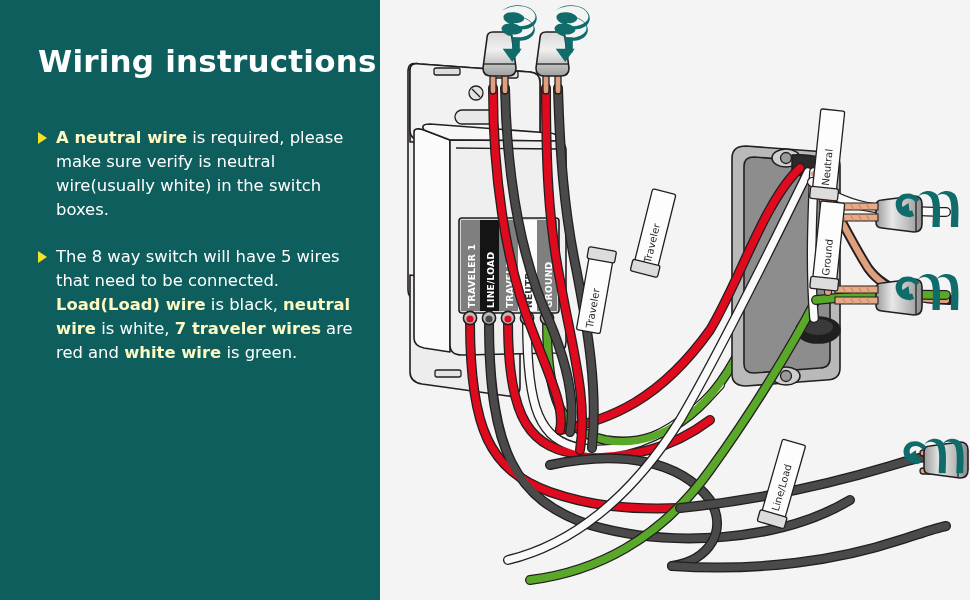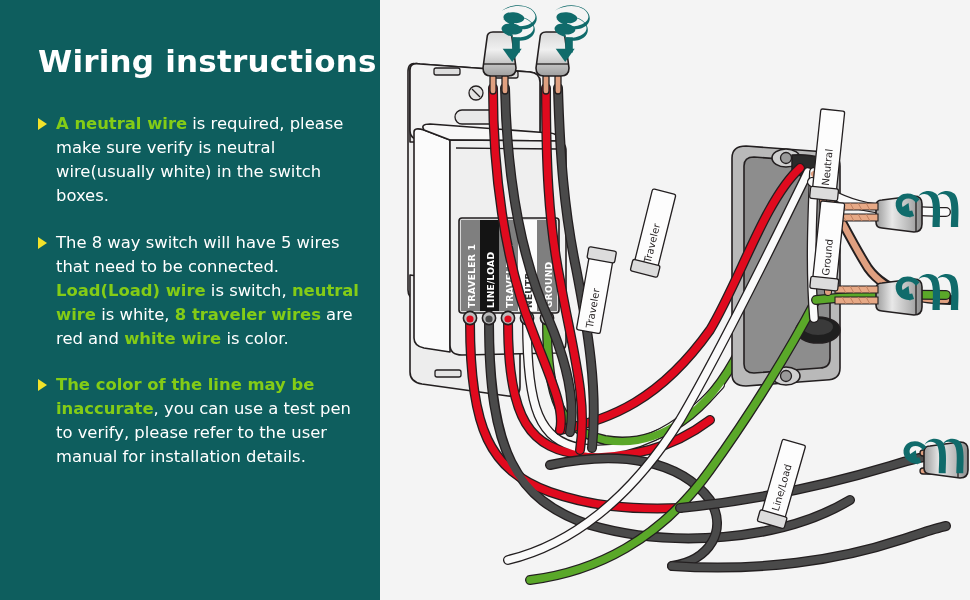--- a/index.html
+++ b/index.html
@@ -25,21 +25,21 @@
     background: #0e5e5e;
     box-sizing: border-box;
     padding: 44px 18px 0 38px;
   }
   #panel-title {
     color: #ffffff;
     font-size: 31px;
     font-weight: bold;
     letter-spacing: 0.2px;
     line-height: 1.1;
-    margin: 0 0 34px 0;
+    margin: 0 0 48px 0;
     white-space: nowrap;
   }
   .bullet-row {
     display: flex;
     align-items: flex-start;
     margin-bottom: 22px;
   }
   .bullet-marker {
     flex: 0 0 auto;
     width: 0; height: 0;
@@ -49,21 +49,21 @@
     margin-top: 6px;
     margin-right: 9px;
   }
   .bullet-text {
     color: #ffffff;
     font-size: 16.4px;
     line-height: 1.47;
     max-width: 310px;
   }
   .hl {
-    color: #84cc16;
+    color: #fef9c3;
     font-weight: bold;
   }
 
   
   #diagram-panel {
     position: absolute;
     left: 380px; top: 0;
     width: 590px;
     height: 600px;
     background: #f4f4f4;
@@ -81,30 +81,24 @@
     <div class="bullet-row">
       <span class="bullet-marker"></span>
       <div class="bullet-text">
         <span class="hl">A neutral wire</span><span> is required, please make sure verify is neutral wire(usually white) in the switch boxes.</span>
       </div>
     </div>
 
     <div class="bullet-row">
       <span class="bullet-marker"></span>
       <div class="bullet-text">
-        <span>The 8 way switch will have 5 wires that need to be connected. </span><span class="hl">Load(Load) wire</span><span> is switch, </span><span class="hl">neutral wire</span><span> is white, </span><span class="hl">8 traveler wires</span><span> are red and </span><span class="hl">white wire</span><span> is color.</span>
+        <span>The 8 way switch will have 5 wires that need to be connected. </span><span class="hl">Load(Load) wire</span><span> is black, </span><span class="hl">neutral wire</span><span> is white, </span><span class="hl">7 traveler wires</span><span> are red and </span><span class="hl">white wire</span><span> is green.</span>
       </div>
     </div>
 
-    <div class="bullet-row">
-      <span class="bullet-marker"></span>
-      <div class="bullet-text">
-        <span class="hl">The color of the line may be inaccurate</span><span>, you can use a test pen to verify, please refer to the user manual for installation details.</span>
-      </div>
-    </div>
   </div>
 
   <div id="diagram-panel">
     <svg id="diagram-svg" width="590" height="600" viewBox="0 0 590 600">
       <defs>
         <style>
           .ol   { stroke:#231f20; stroke-width:1.6; stroke-linejoin:round; stroke-linecap:round; }
           .olth { stroke:#231f20; stroke-width:1.3; }
           .wire { fill:none; stroke-linecap:round; }
           .wout { fill:none; stroke:#231f20; stroke-linecap:round; }

